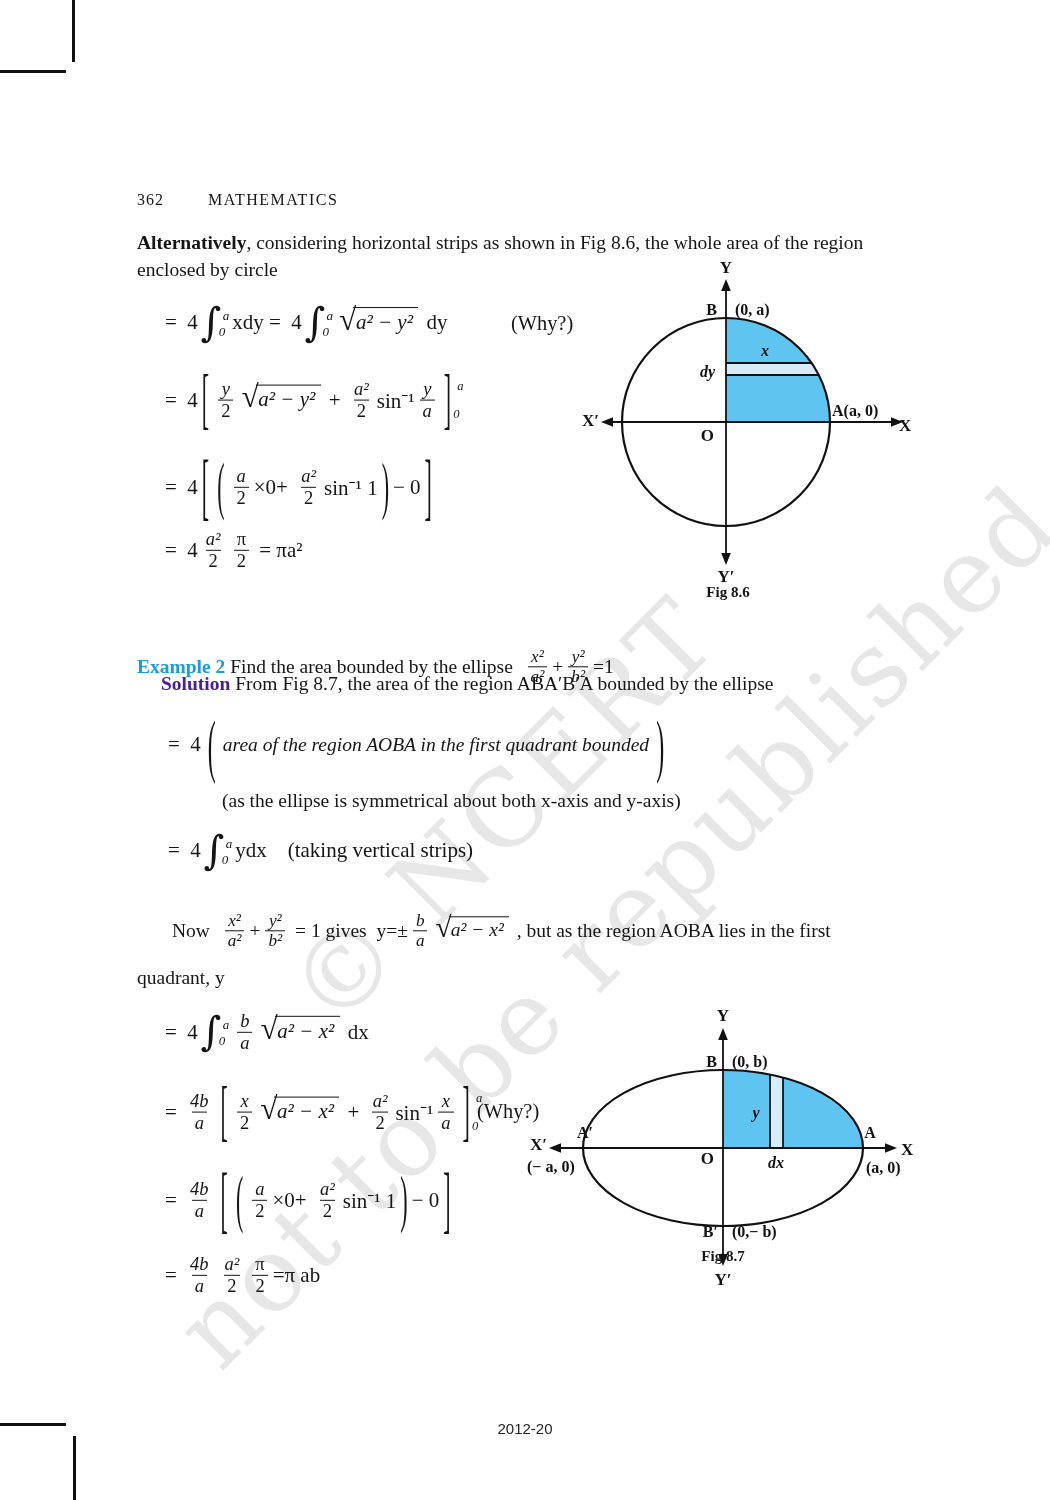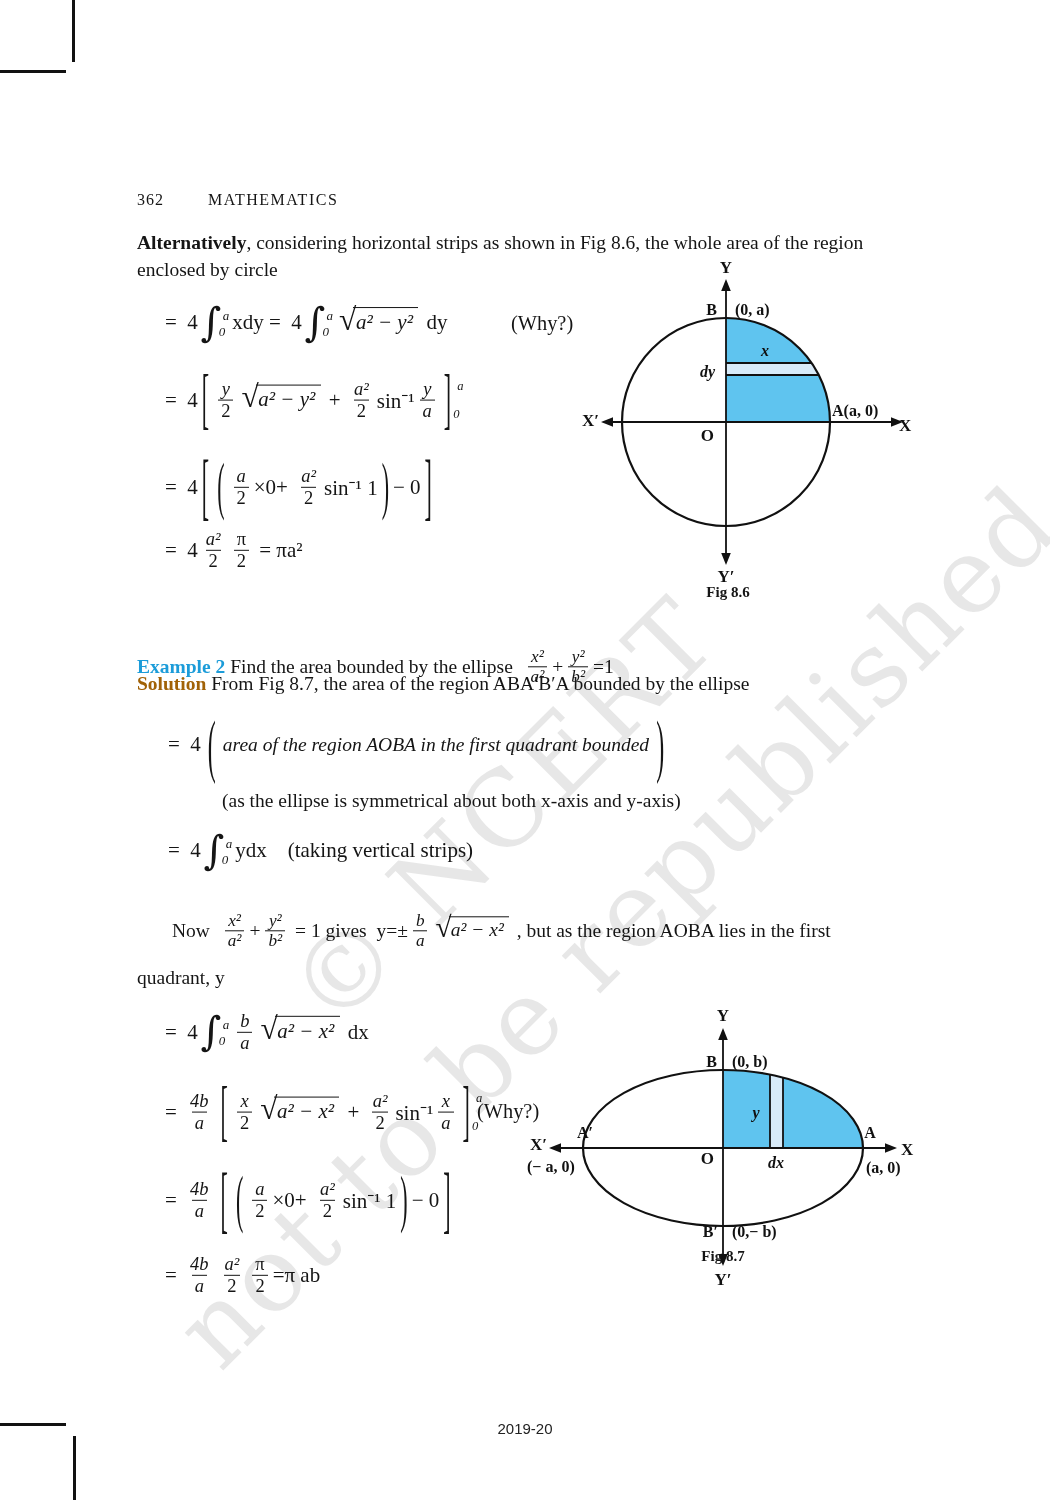--- a/index.html
+++ b/index.html
@@ -107,21 +107,21 @@
       <span class="eq-math"><span class="mt">=  4</span><span class="mbr"><span class="bg" style="transform: scaleY(3.4);">[</span></span><span class="mbr"><span class="bg" style="transform: scaleY(2.9);">(</span></span><span class="mfrac"><span class="fn">a</span><span class="fd up">2</span></span><span class="mt">×0+ </span><span class="mfrac"><span class="fn">a²</span><span class="fd up">2</span></span><span class="mt">sin⁻¹ 1</span><span class="mbr"><span class="bg" style="transform: scaleY(2.9);">)</span></span><span class="mt">− 0</span><span class="mbr"><span class="bg" style="transform: scaleY(3.4);">]</span></span></span>
     </div>
     <div class="eqrow disp-row" style="left:165px;top:550px;">
       <span class="eq-math"><span class="mt">=  4</span><span class="mfrac"><span class="fn">a²</span><span class="fd up">2</span></span><span class="mfrac"><span class="fn up">π</span><span class="fd up">2</span></span><span class="mt"> = </span><span class="mi">πa²</span></span>
     </div>
 
     <div class="eqrow body-row" style="left:137px;top:667px;">
       <span class="eq-math"><span class="ma" style="color: rgb(28, 156, 217);">Example 2</span><span class="mt"> Find the area bounded by the ellipse  </span><span class="mfrac"><span class="fn">x²</span><span class="fd">a²</span></span><span class="mt">+</span><span class="mfrac"><span class="fn">y²</span><span class="fd">b²</span></span><span class="mt">=1</span></span>
     </div>
     <div class="eqrow body-row" style="left:137px;top:684px;">
-      <span class="eq-math"><span class="ma" style="color: #a16207;">Solution</span><span class="mt"> From Fig 8.7, the area of the region ABA′B′A bounded by the ellipse</span></span>
+      <span class="eq-math"><span class="ma" style="color: #4c1d95; margin-left: 24px;">Solution</span><span class="mt"> From Fig 8.7, the area of the region ABA′B′A bounded by the ellipse</span></span>
     </div>
 
     <div class="paren-row" style="left:168px;top:745px;">
       <span class="mt">=  4</span>
       <span class="bigpar">(</span>
       <span class="paren-lines">
         <span class="pl">area of the region AOBA in the first quadrant bounded</span>
       </span>
       <span class="bigpar">)</span>
     </div>
@@ -199,16 +199,16 @@
       <text class="flab" x="345" y="136" text-anchor="middle">A</text>
       <text class="flab" x="341" y="171" text-anchor="start">(a, 0)</text>
       <text class="flab" x="60" y="136" text-anchor="middle">A′</text>
       <text class="flab" x="2" y="170" text-anchor="start">(− a, 0)</text>
       <text class="flab flab17" x="189" y="162" text-anchor="end">O</text>
       <text class="flab fit" x="251" y="166" text-anchor="middle">dx</text>
       <text class="flab fit" x="231" y="116" text-anchor="middle">y</text>
     </svg>
     <div class="figcap" style="left:653px;top:1248px;">Fig 8.7</div>
 
-    <div class="footer">2019-20</div>
+    <div class="footer">2012-20</div>
 
   </div>
 </div>
 
 </body></html>

